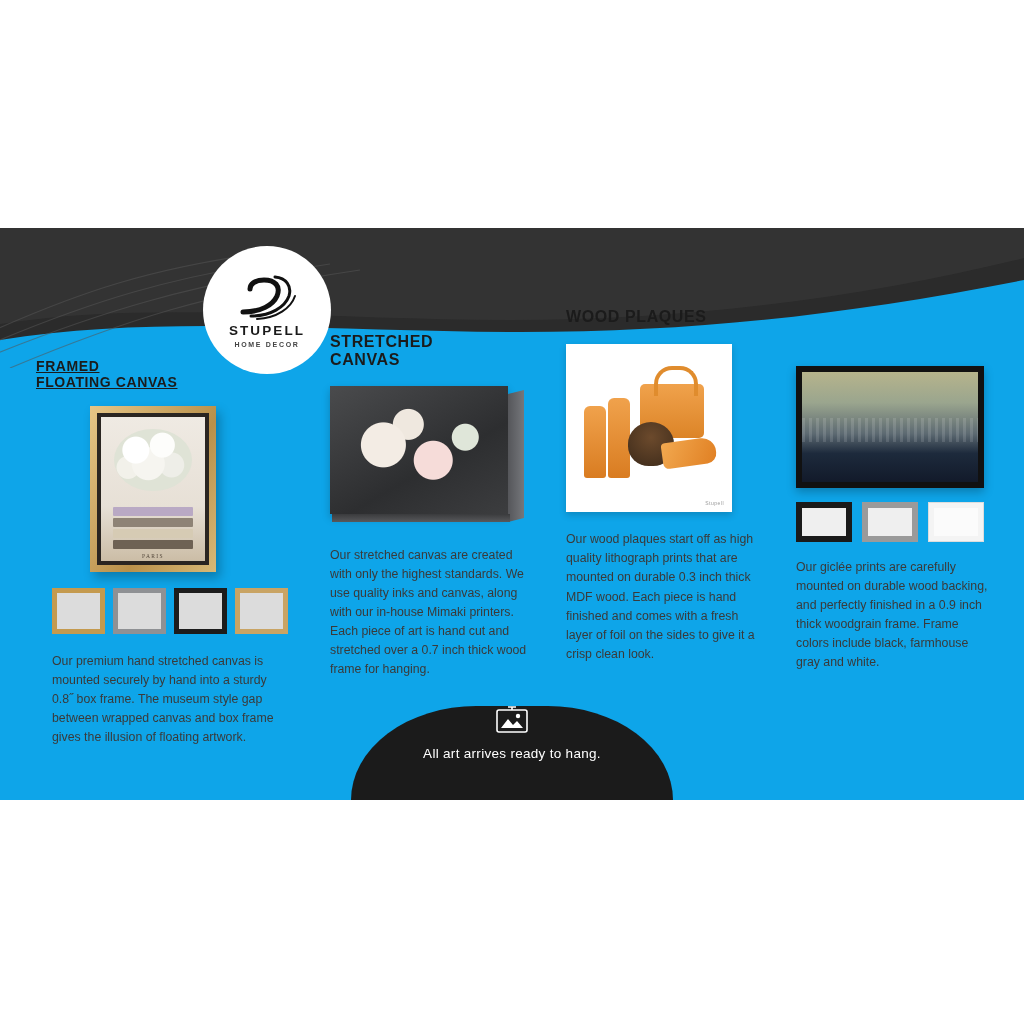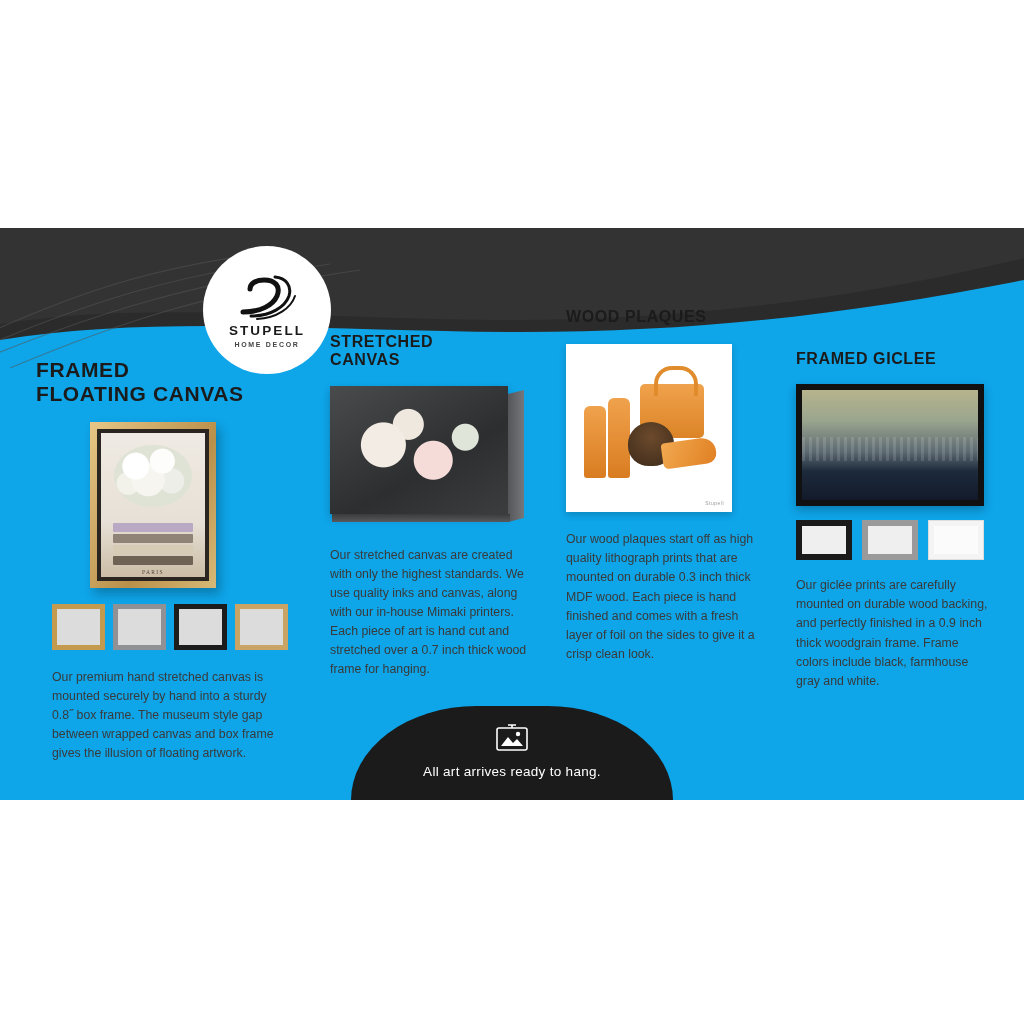--- a/index.html
+++ b/index.html
@@ -94,21 +94,21 @@
     text-transform: uppercase;
   }
   .col-body {
     font-size: 12.3px;
     line-height: 1.55;
     color: #3a3a3a;
   }
 
   
   #col1 { left: 36px; top: 130px; width: 252px; }
-  #col1 .col-title { font-size: 21px; }
+  #col1 .col-title { font-size: 14px; text-decoration: underline; }
 
   .ff-outer {
     position: relative;
     width: 126px;
     height: 166px;
     margin: 16px 0 0 54px;
     background: linear-gradient(120deg,#e6c687,#b9904a 60%,#d8b977);
     box-shadow: 4px 6px 10px rgba(0,0,0,.25);
     padding: 7px;
     box-sizing: border-box;
@@ -321,21 +321,21 @@
     left: 351px;
     top: 478px;
     width: 322px;
     height: 94px;
     background: #1b1b1b;
     border-radius: 160px 160px 0 0 / 120px 120px 0 0;
     overflow: hidden;
     display: flex;
     flex-direction: column;
     align-items: center;
-    justify-content: center;
+    justify-content: flex-start;
     padding-bottom: 4px;
     box-sizing: border-box;
   }
   .arc .pic-icon {
     margin-bottom: 8px;
   }
   .arc .arc-text {
     color: #ffffff;
     font-size: 13.5px;
     letter-spacing: .3px;
@@ -435,21 +435,20 @@
         <div class="handle"></div>
         <div class="dog"></div>
         <div class="scarf"></div>
         <div class="sig">Stupell</div>
       </div>
 
       <div class="col-body" style="margin-top:18px;width:192px;">Our wood plaques start off as high quality lithograph prints that are mounted on durable 0.3 inch thick MDF wood. Each piece is hand finished and comes with a fresh layer of foil on the sides to give it a crisp clean look.</div>
     </div>
 
     <div class="col" id="col4">
-      <div class="col-title">FRAMED GICLEE</div>
 
       <div class="giclee">
         <div class="art"></div>
       </div>
 
       <div class="frame-colors">
         <div class="fc" style="background:#1a1a1a">
             <div class="in"></div>
           </div>
         <div class="fc" style="background:#9a9a9a">

